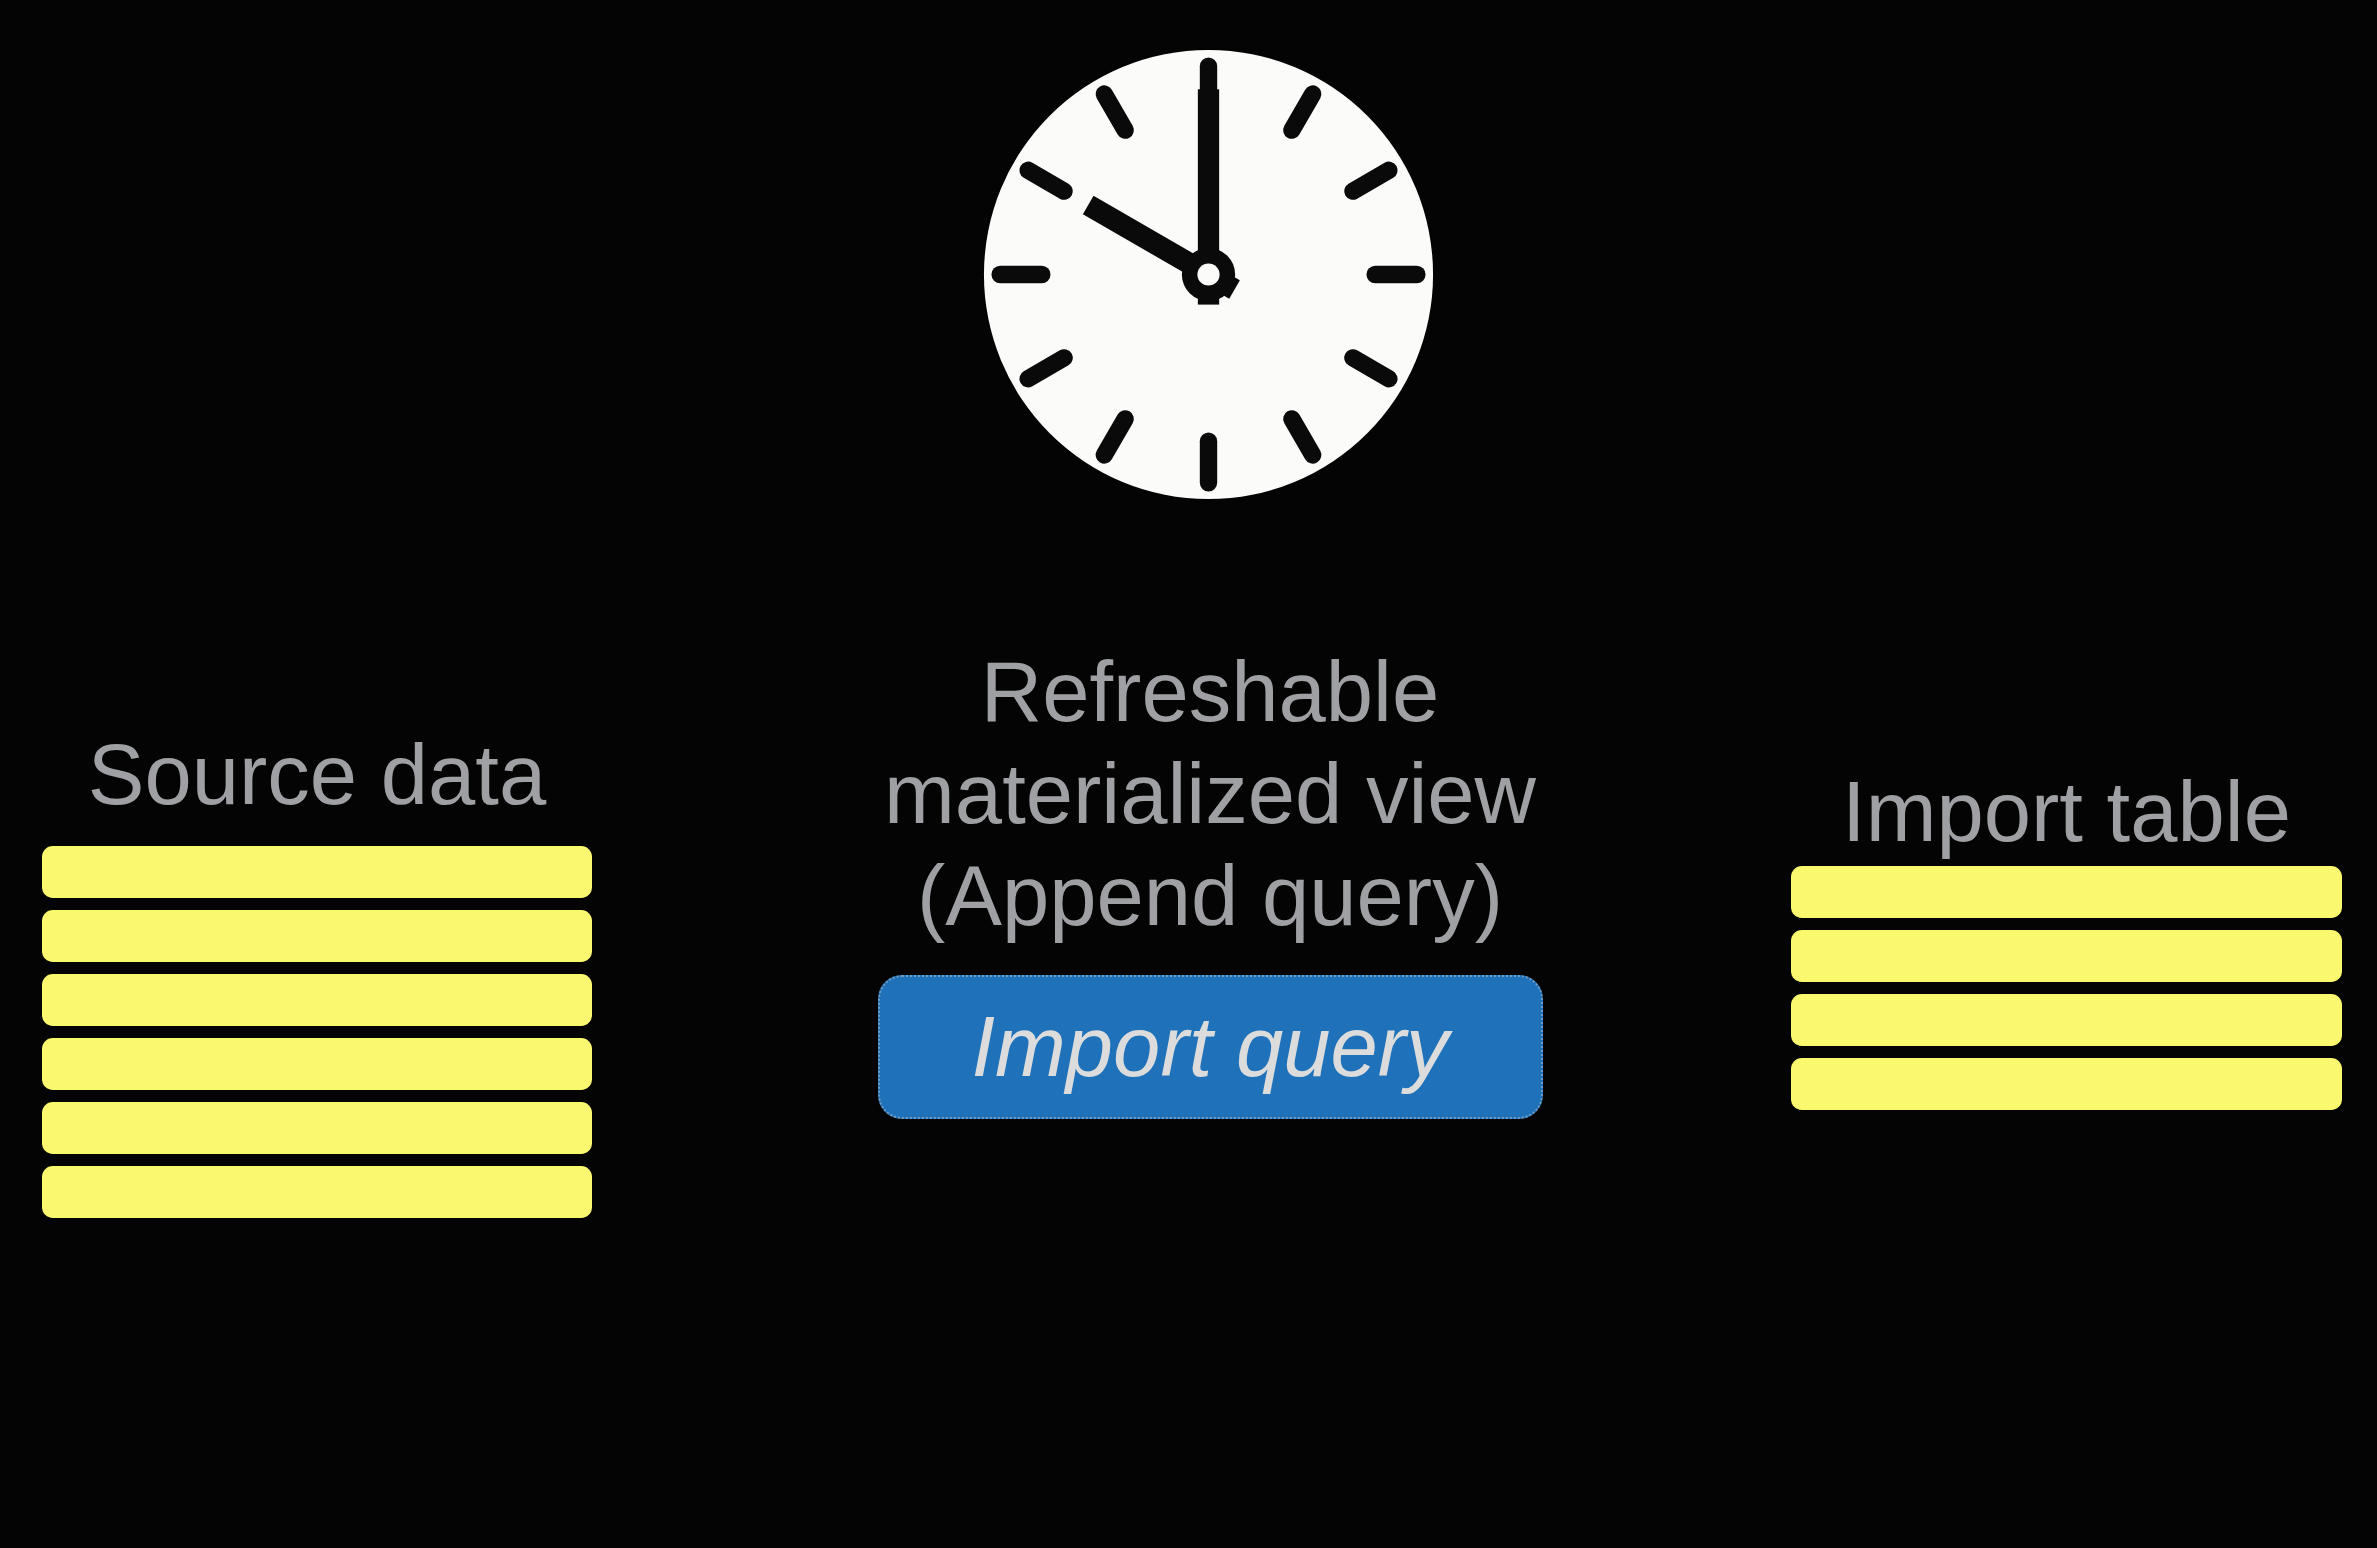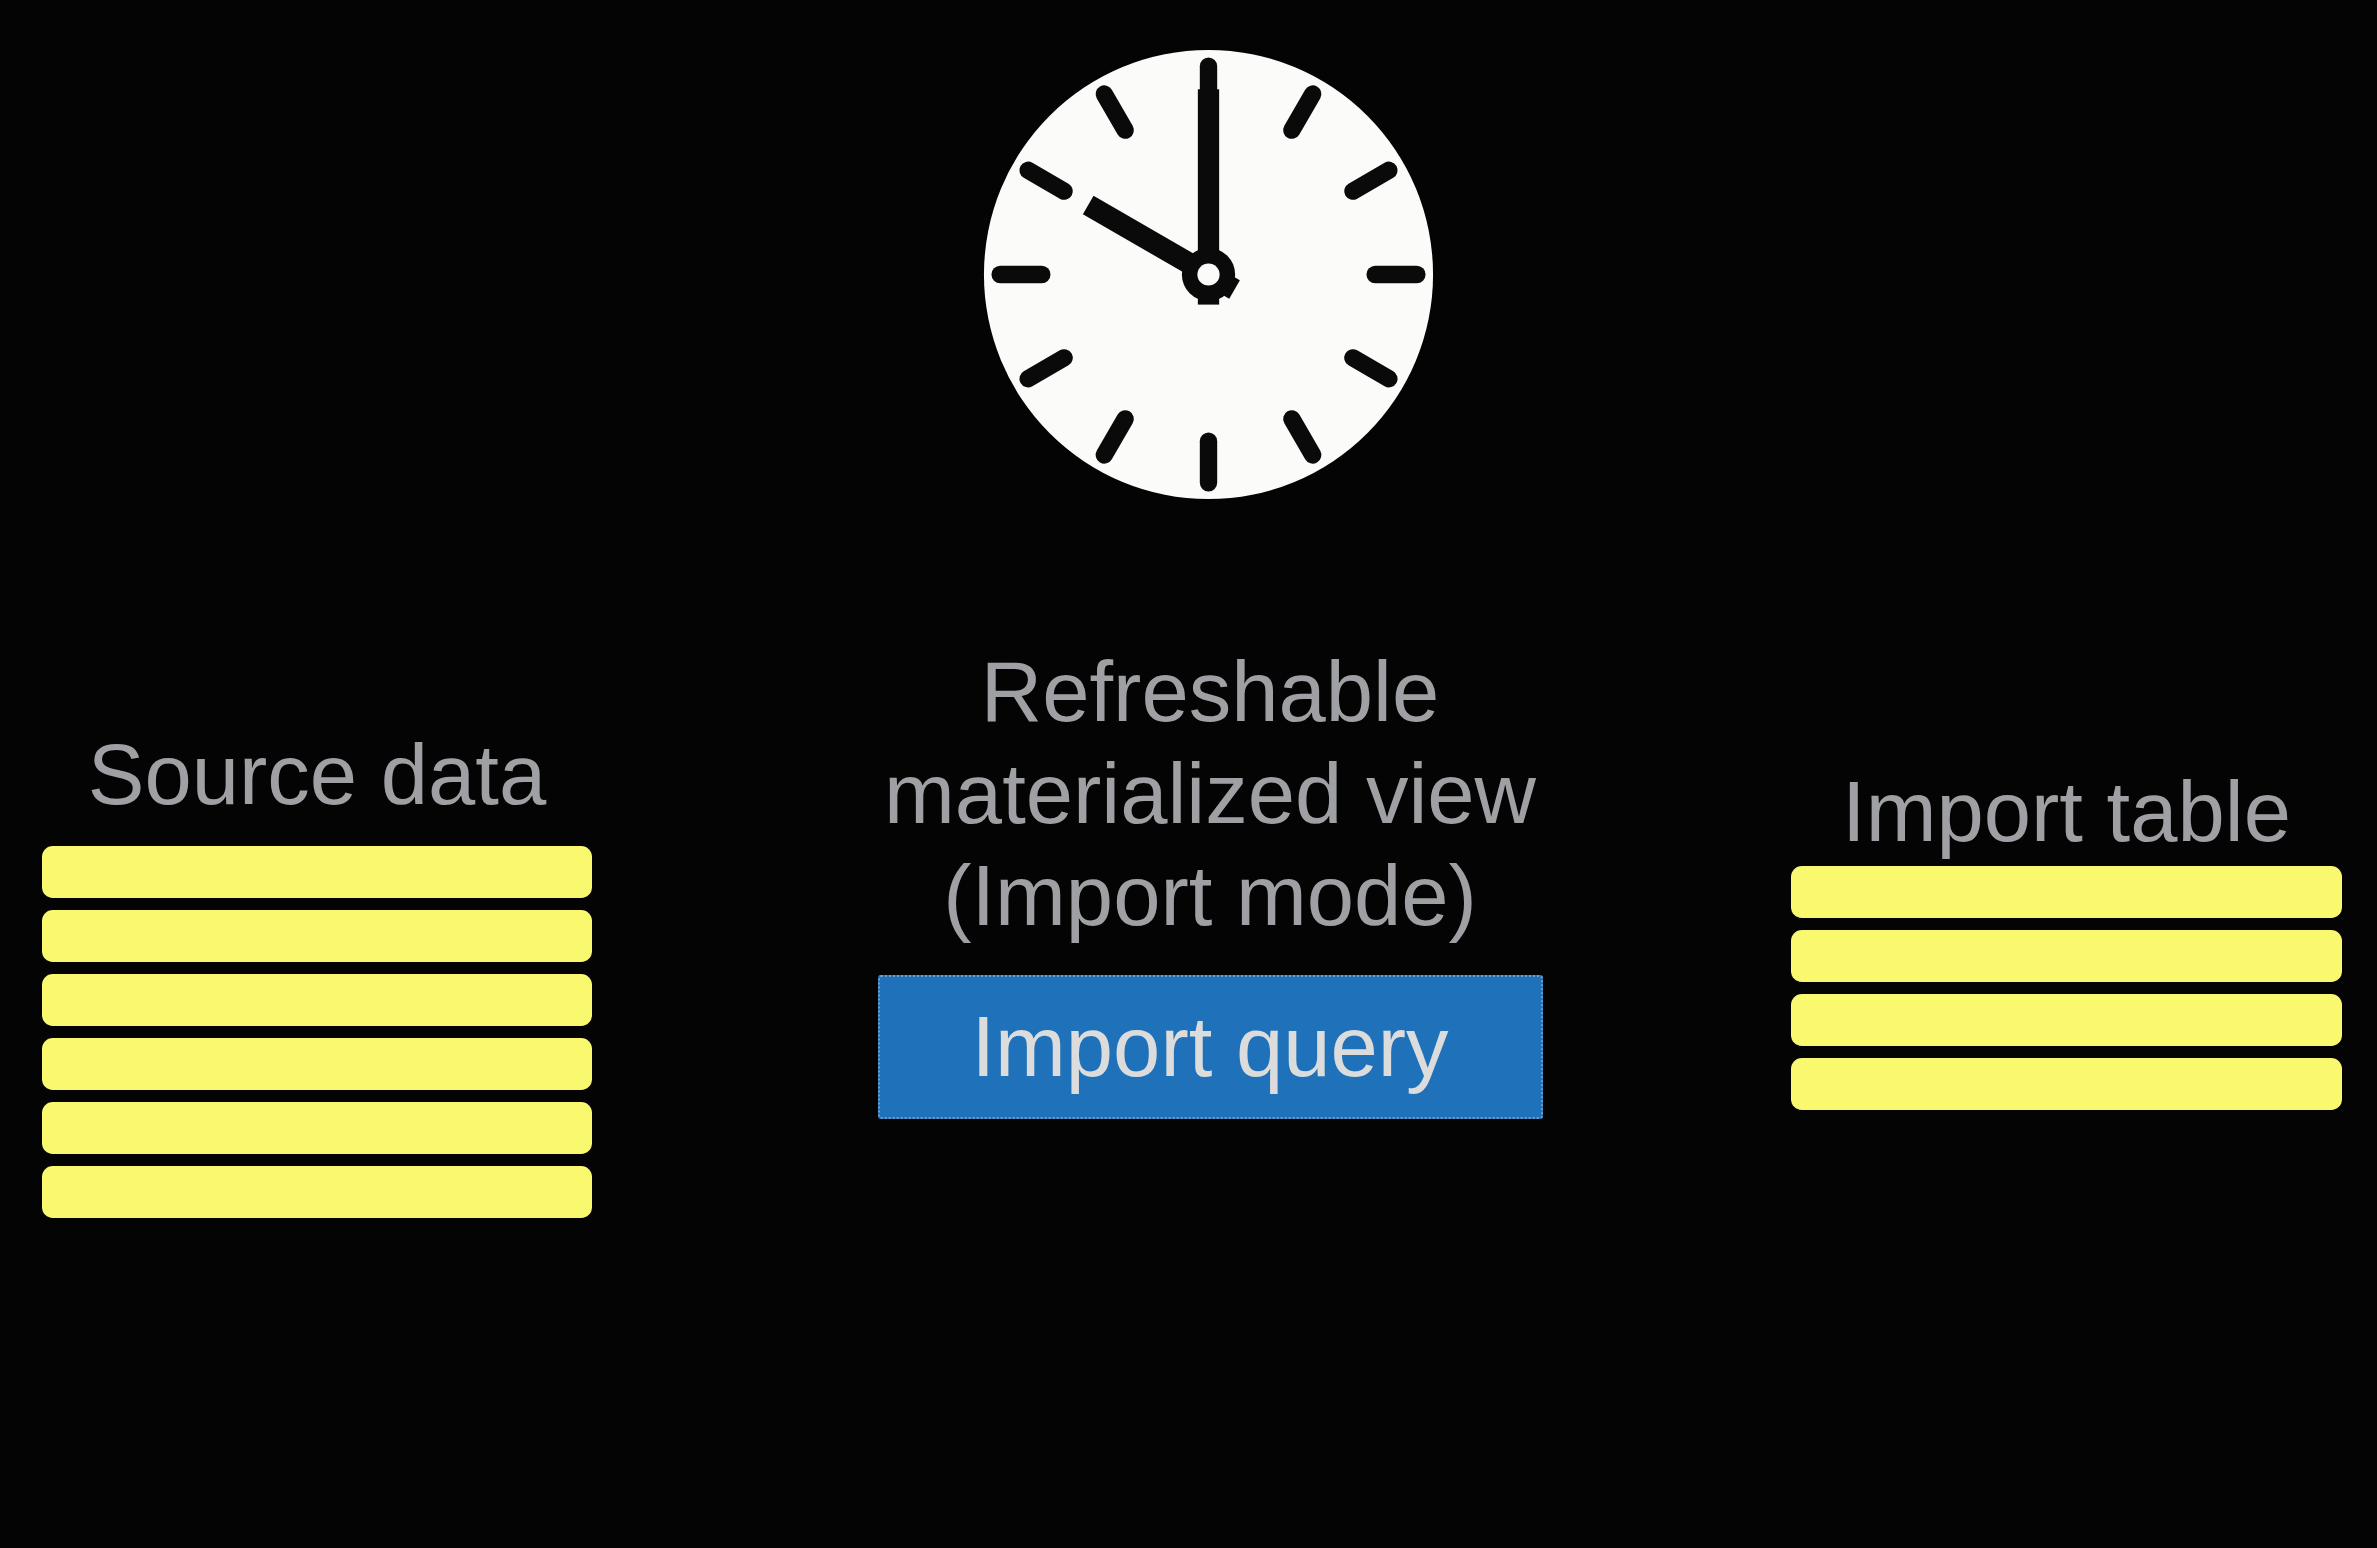--- a/index.html
+++ b/index.html
@@ -68,23 +68,24 @@
     display:flex;
     align-items:center;
     justify-content:center;
     width:665px;height:144px;
     margin:28px auto 0 auto;
     background:var(--button-blue);
     color:var(--button-text);
     font-family:inherit;
     font-size:85px;
     border:2.3px dotted rgba(195,200,205,0.5);
-    border-radius:3px;
+    border-radius:24px;
     cursor:pointer;
     white-space:nowrap;
+    font-style:italic;
   }
 </style>
 </head>
 <body>
 
 <div class="canvas">
 
   <svg class="clock" viewBox="-100 -100 200 200" aria-hidden="true">
     <circle cx="0" cy="0" r="97" fill="var(--clock-face)"></circle>
     <g stroke="var(--clock-hands)" stroke-width="7.5" stroke-linecap="round">
@@ -114,21 +115,21 @@
       <div class="row-bar"></div>
       <div class="row-bar"></div>
       <div class="row-bar"></div>
       <div class="row-bar"></div>
     </div>
 
   <div class="mv-block">
     <div class="mv-title">
       <div>Refreshable</div>
       <div>materialized view</div>
-      <div>(Import mode)</div>
+      <div>(Append query)</div>
     </div>
     <button class="import-btn">Import query</button>
   </div>
 
   <div class="col-label label-target">Import table</div>
   <div class="row-stack stack-target">
       <div class="row-bar"></div>
       <div class="row-bar"></div>
       <div class="row-bar"></div>
       <div class="row-bar"></div>

